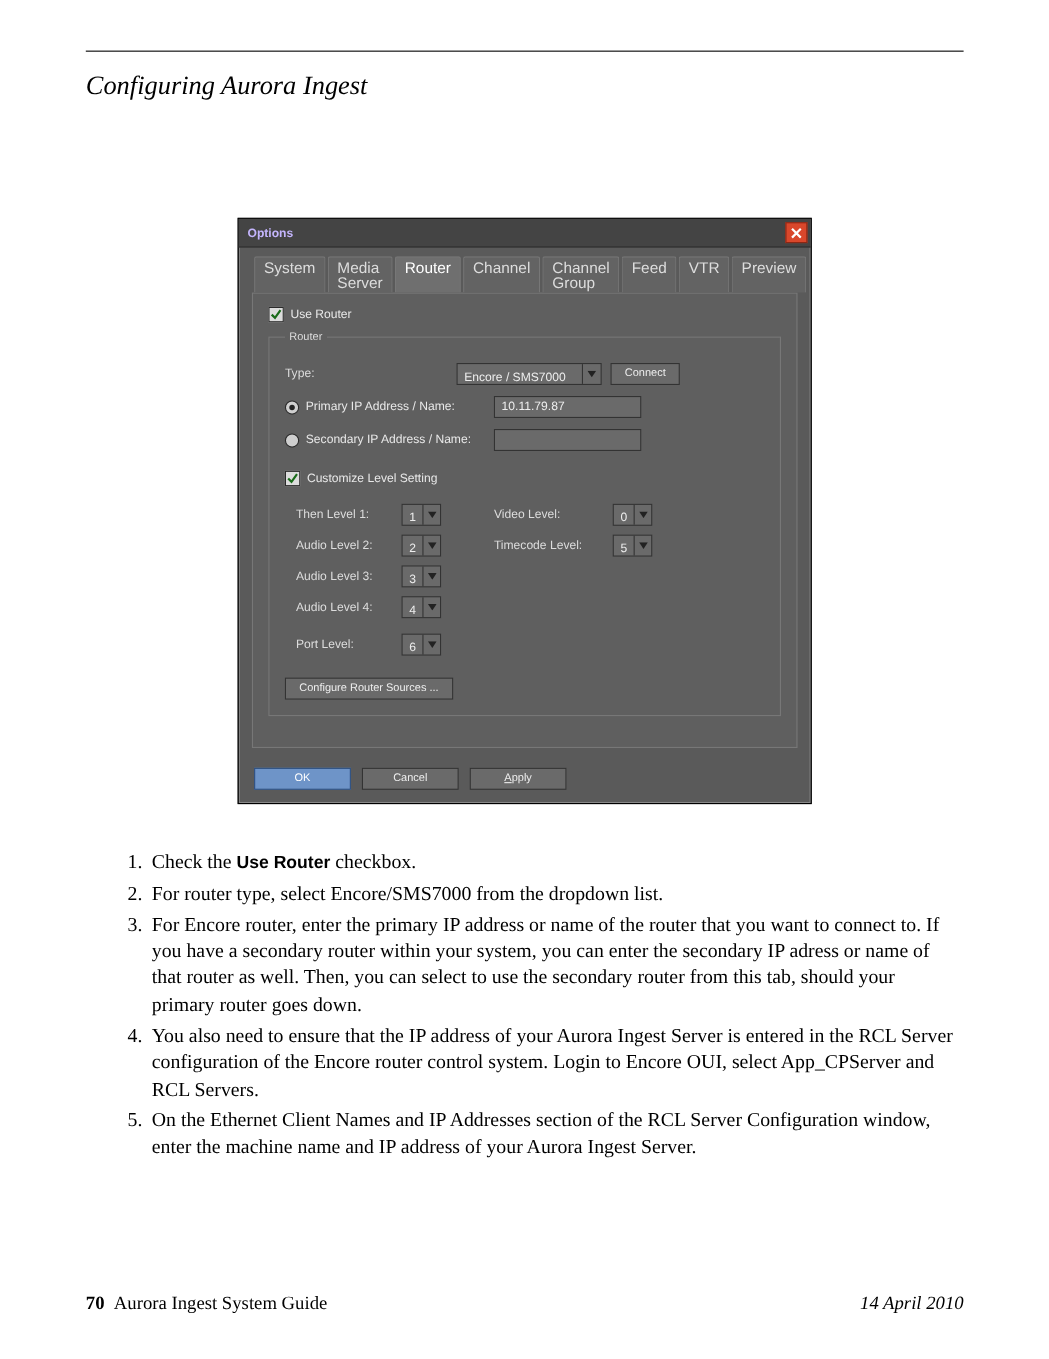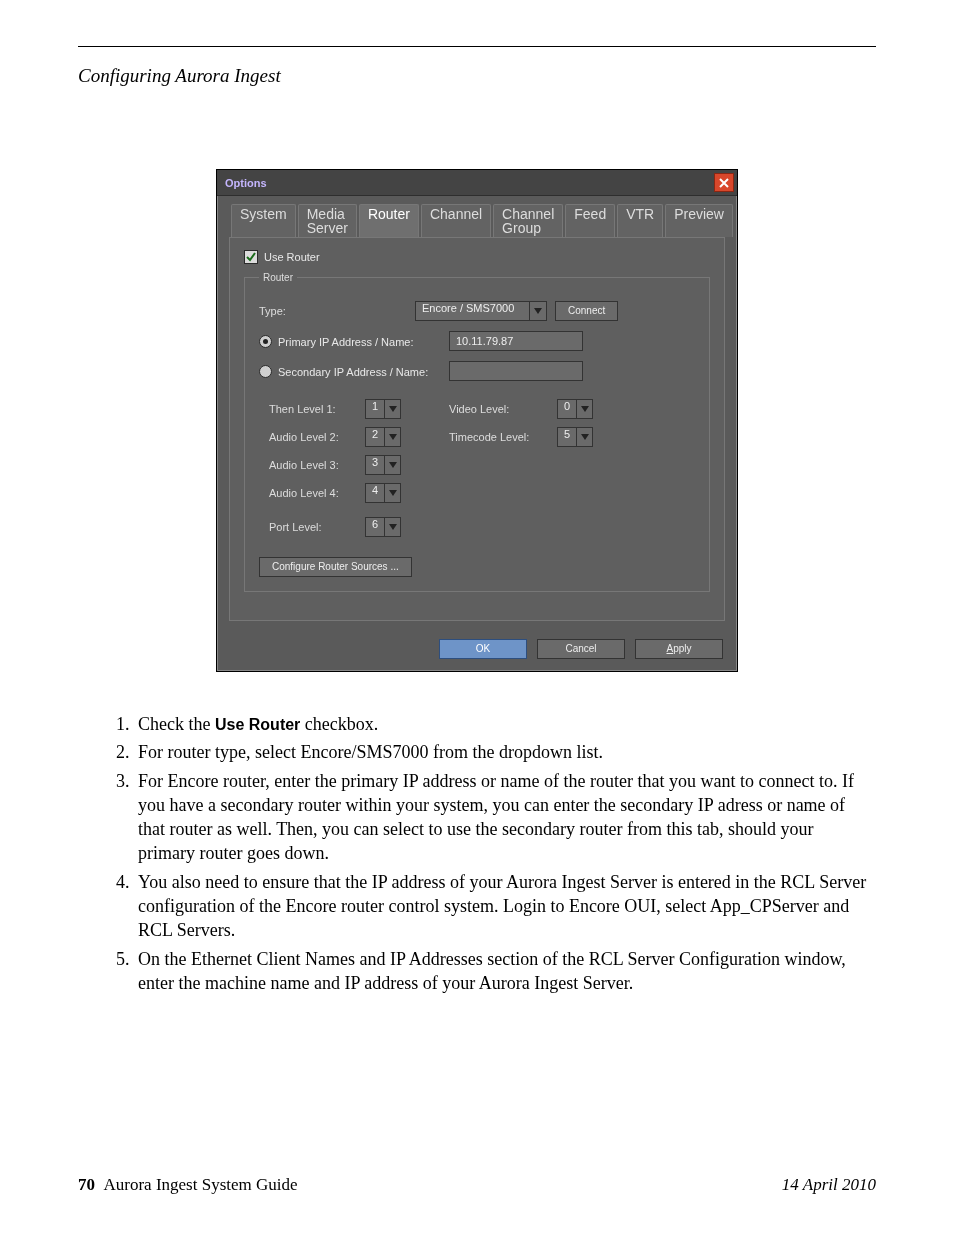--- a/index.html
+++ b/index.html
@@ -1,53 +1,53 @@
 <!DOCTYPE html>
 <html><head>
 <meta charset="utf-8">
 <style>
   html,body{margin:0;padding:0;background:#fff;color:#000;font-family:"Times New Roman",Times,serif}
   .page{width:954px;height:1235px;position:relative;box-sizing:border-box;padding:46px 78px 0 78px}
   .rule{border-top:1px solid #000;margin:0 0 18px 0}
-  .runhead{font-style:italic;font-size:19px;margin-bottom:82px}
+  .runhead{font-style:italic;font-size:24px;margin-bottom:106px}
   .dlg-wrap{display:flex;justify-content:center}
   .dlg{width:520px;border:1px solid #000;background:#5a5a5a;color:#e8e8e8;font-family:Tahoma,Verdana,sans-serif;font-size:11px;box-shadow:0 0 0 1px #888 inset}
   .titlebar{display:flex;align-items:center;justify-content:space-between;background:#444;padding:3px 3px 3px 8px;border-bottom:1px solid #2e2e2e}
   .titlebar .t{font-weight:bold;font-size:11px;color:#c4b5fd}
   .closebtn{width:18px;height:17px;background:#d9472b;border:1px solid #8a2714;display:flex;align-items:center;justify-content:center}
   .closebtn svg{width:10px;height:10px}
   .tabs{display:flex;gap:2px;padding:8px 10px 0 14px}
   .tab{padding:2px 8px;border:1px solid #777;border-bottom:none;border-radius:2px 2px 0 0;background:#636363;color:#ddd;font-size:14px;line-height:14px}
   .tab.active{background:#6f6f6f;color:#fff}
   .panel{margin:0 12px 10px 12px;border:1px solid #777;border-top:1px solid #777;padding:10px 14px 16px 14px;background:#5f5f5f}
   .chk{display:flex;align-items:center;gap:6px;margin:2px 0 8px 0}
   .chkbox{width:12px;height:12px;border:1px solid #2b2b2b;background:#dcdcdc;display:flex;align-items:center;justify-content:center}
   .chkbox svg{width:10px;height:10px}
   fieldset.router{border:1px solid #777;margin:0 0 12px 0;padding:12px 14px 14px 14px}
   fieldset.router legend{padding:0 4px;color:#ddd;font-size:10px}
   .row{display:flex;align-items:center;gap:8px;margin:6px 0}
   .lbl{width:auto;color:#ddd}
   .typecol{width:148px}
-  .select{display:flex;align-items:flex-start;height:18px;border:1px solid #333;background:#6a6a6a}
+  .select{display:flex;align-items:flex-end;height:18px;border:1px solid #333;background:#6a6a6a}
   .select .sval{flex:1;padding:0 6px;color:#eee;white-space:nowrap}
   .select .arrow{width:16px;height:100%;border-left:1px solid #333;display:flex;align-items:center;justify-content:center}
   .select .arrow svg{width:8px;height:6px}
   .select.sm{width:34px}
   .select.md{width:130px}
   .btn{border:1px solid #333;background:#6a6a6a;color:#eee;padding:2px 12px;font-size:10px;line-height:14px}
   .radio{width:11px;height:11px;border:1px solid #2b2b2b;border-radius:50%;background:#cfcfcf;display:flex;align-items:center;justify-content:center}
   .radio .dot{width:5px;height:5px;border-radius:50%;background:#222}
   .ipfield{width:120px;height:18px;border:1px solid #333;background:#6a6a6a;color:#eee;padding:0 6px;display:flex;align-items:center}
   .ipwrap{display:flex;align-items:center;gap:8px;margin:10px 0}
-  .iplbl{display:flex;align-items:flex-end;gap:6px;width:182px}
+  .iplbl{display:flex;align-items:center;gap:6px;width:182px}
   .levels{display:flex;gap:48px;margin:8px 0 0 10px}
   .levcol .row{margin:8px 0}
   .levcol .lbl{width:88px}
   .configbtn{margin-top:14px}
-  .footer{display:flex;justify-content:flex-end;gap:10px;padding:8px 14px 12px 14px}
+  .footer{display:flex;justify-content:flex-start;gap:10px;padding:8px 14px 12px 14px}
   .footer .btn{min-width:62px;text-align:center}
   .footer .btn.primary{background:#6e94c8;border-color:#2d4e7e;color:#fff}
   .ul{text-decoration:underline}
 
   .steps{margin:40px 8px 0 8px;font-size:18px;line-height:1.35}
   .steps ol{padding-left:48px;margin:0}
   .steps li{margin:4px 0;padding-left:4px}
   .sans{font-family:Arial,Helvetica,sans-serif;font-size:16px}
   .pgfoot{position:absolute;left:78px;right:78px;bottom:40px;display:flex;justify-content:space-between;font-size:17px}
   .pgfoot .pn{font-weight:bold;font-style:normal}
@@ -119,20 +119,28 @@
             <div class="ipfield">10.11.79.87</div>
           </div>
           <div class="ipwrap">
             <div class="iplbl">
               <div class="radio"></div>
               <span>Secondary IP Address / Name:</span>
             </div>
             <div class="ipfield"></div>
           </div>
 
+          <div class="chk" style="margin-top:18px">
+            <div class="chkbox">
+              <svg viewBox="0 0 10 10">
+                  <path d="M1 5 L4 8 L9 1" stroke="#1a6b1a" stroke-width="2" fill="none"></path>
+                </svg>
+            </div>
+            <span>Customize Level Setting</span>
+          </div>
 
           <div class="levels">
             <div class="levcol">
               <div class="row">
                 <span class="lbl">Then Level 1:</span>
                 <div class="select sm">
                   <span class="sval">1</span>
                   <span class="arrow">
                       <svg viewBox="0 0 8 6">
                         <path d="M0 0 L8 0 L4 6 Z" fill="#222"></path>

